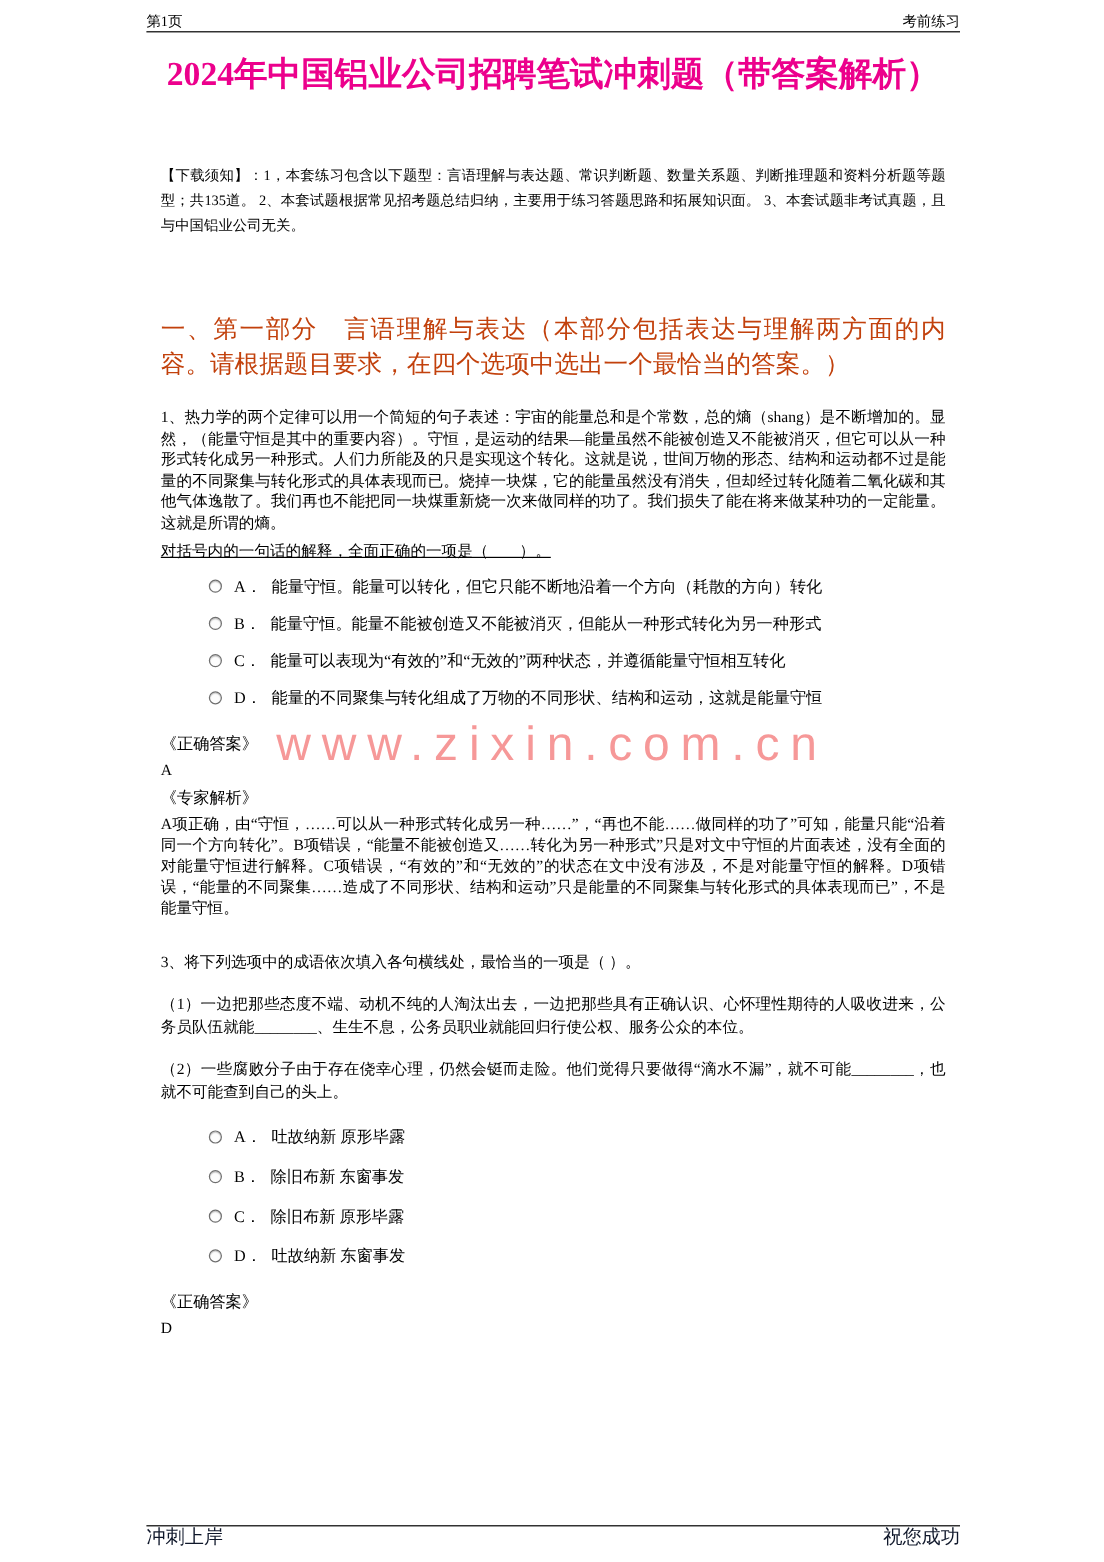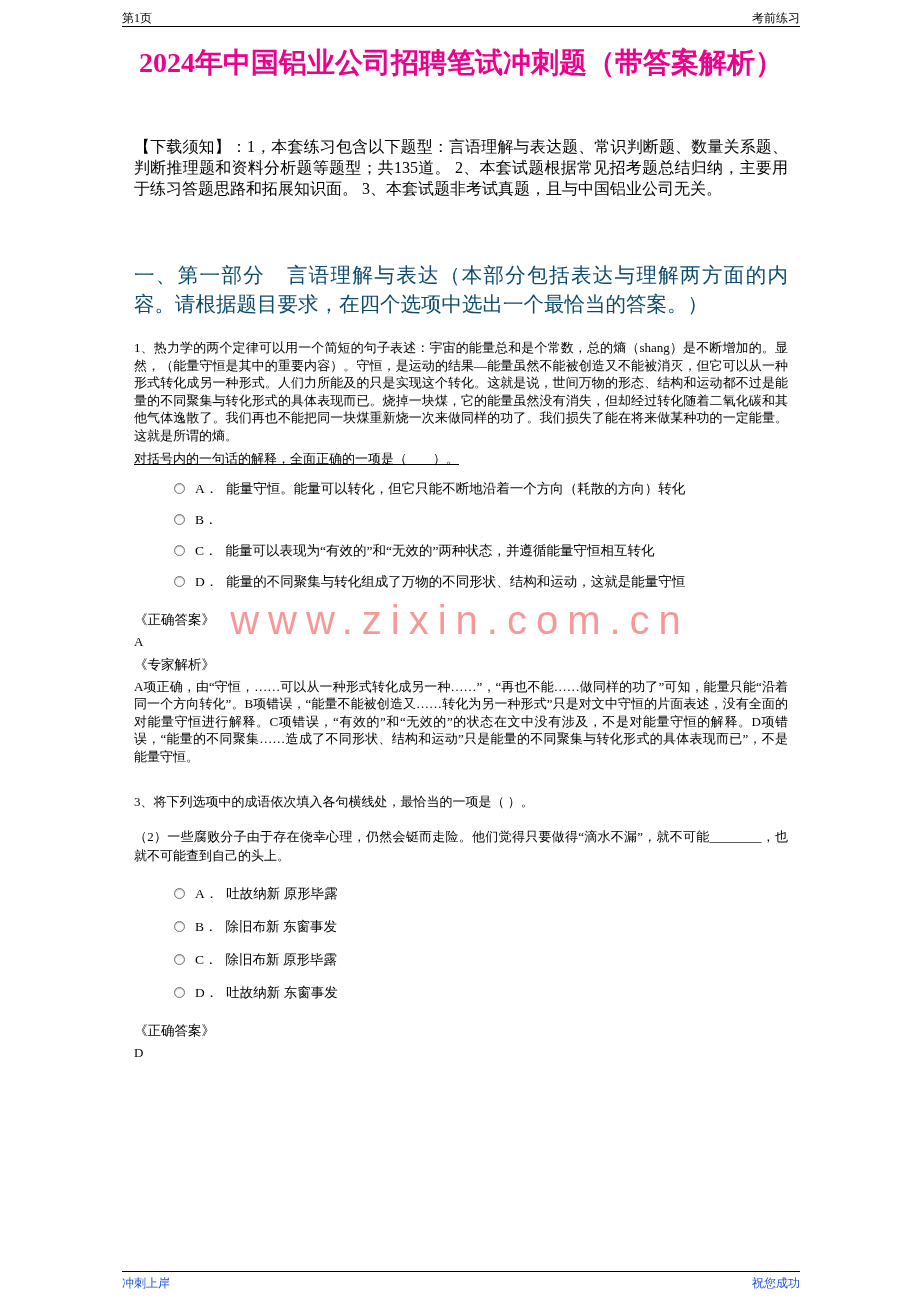--- a/index.html
+++ b/index.html
@@ -17,41 +17,41 @@
   .hdr{
     position:absolute;top:10px;left:40px;right:38px;
     display:flex;justify-content:space-between;
     font-size:12px;color:#000;
   }
   .hdr-rule{position:absolute;top:26px;left:40px;right:38px;border-top:1px solid #000;height:0;}
   .ftr-rule{position:absolute;bottom:30px;left:40px;right:38px;border-top:1px solid #000;height:0;}
   .ftr{
     position:absolute;bottom:10px;left:40px;right:38px;
     display:flex;justify-content:space-between;
-    font-size:12px;color:#1d4ed8;
+    font-size:16px;color:#0f172a;
   }
   
   .content{position:relative;z-index:1;padding:46px 50px 0 52px;}
   .title{
     margin:0;
     text-align:center;
     font-size:28px;line-height:34px;
     font-weight:bold;
     color:#ec008c;
   }
   .notice{
     margin:56px 0 16px 0;
-    font-size:16px;line-height:21px;
+    font-size:12px;line-height:21px;
     text-align:justify;
   }
   .section{
     margin:62px 0 0 0;
     font-size:20.5px;line-height:29px;
     font-weight:normal;
-    color:#0c4a6e;
+    color:#c2410c;
     text-align:justify;
   }
   .stem{
     margin:20px 0 0 0;
     font-size:13px;line-height:17.5px;
     text-align:justify;
   }
   .prompt{margin:6px 0 0 0;font-size:13px;line-height:17.5px;text-decoration:underline;}
   .q2para{margin:16px 0 0 0;font-size:13px;line-height:19px;text-align:justify;}
   .options{margin:12px 0 0 40px;}
@@ -120,20 +120,21 @@
 
       <div class="options">
         <div class="option">
           <span class="radio"></span>
           <span class="opt-label">A．</span>
           <span class="opt-text">能量守恒。能量可以转化，但它只能不断地沿着一个方向（耗散的方向）转化</span>
         </div>
         <div class="option">
           <span class="radio"></span>
           <span class="opt-label">B．</span>
+          <span class="opt-text">能量守恒。能量不能被创造又不能被消灭，但能从一种形式转化为另一种形式</span>
         </div>
         <div class="option">
           <span class="radio"></span>
           <span class="opt-label">C．</span>
           <span class="opt-text">能量可以表现为“有效的”和“无效的”两种状态，并遵循能量守恒相互转化</span>
         </div>
         <div class="option">
           <span class="radio"></span>
           <span class="opt-label">D．</span>
           <span class="opt-text">能量的不同聚集与转化组成了万物的不同形状、结构和运动，这就是能量守恒</span>
@@ -141,20 +142,21 @@
       </div>
 
       <p class="ans-head">《正确答案》</p>
       <p class="ans-val">A</p>
       <p class="ana-head">《专家解析》</p>
       <p class="analysis">A项正确，由“守恒，……可以从一种形式转化成另一种……”，“再也不能……做同样的功了”可知，能量只能“沿着同一个方向转化”。B项错误，“能量不能被创造又……转化为另一种形式”只是对文中守恒的片面表述，没有全面的对能量守恒进行解释。C项错误，“有效的”和“无效的”的状态在文中没有涉及，不是对能量守恒的解释。D项错误，“能量的不同聚集……造成了不同形状、结构和运动”只是能量的不同聚集与转化形式的具体表现而已”，不是能量守恒。</p>
     </div>
 
     <div class="question q2">
       <p class="stem">3、将下列选项中的成语依次填入各句横线处，最恰当的一项是（ ）。</p>
+      <p class="q2para">（1）一边把那些态度不端、动机不纯的人淘汰出去，一边把那些具有正确认识、心怀理性期待的人吸收进来，公务员队伍就能________、生生不息，公务员职业就能回归行使公权、服务公众的本位。</p>
       <p class="q2para">（2）一些腐败分子由于存在侥幸心理，仍然会铤而走险。他们觉得只要做得“滴水不漏”，就不可能________，也就不可能查到自己的头上。</p>
 
       <div class="options">
         <div class="option">
           <span class="radio"></span>
           <span class="opt-label">A．</span>
           <span class="opt-text">吐故纳新 原形毕露</span>
         </div>
         <div class="option">
           <span class="radio"></span>

